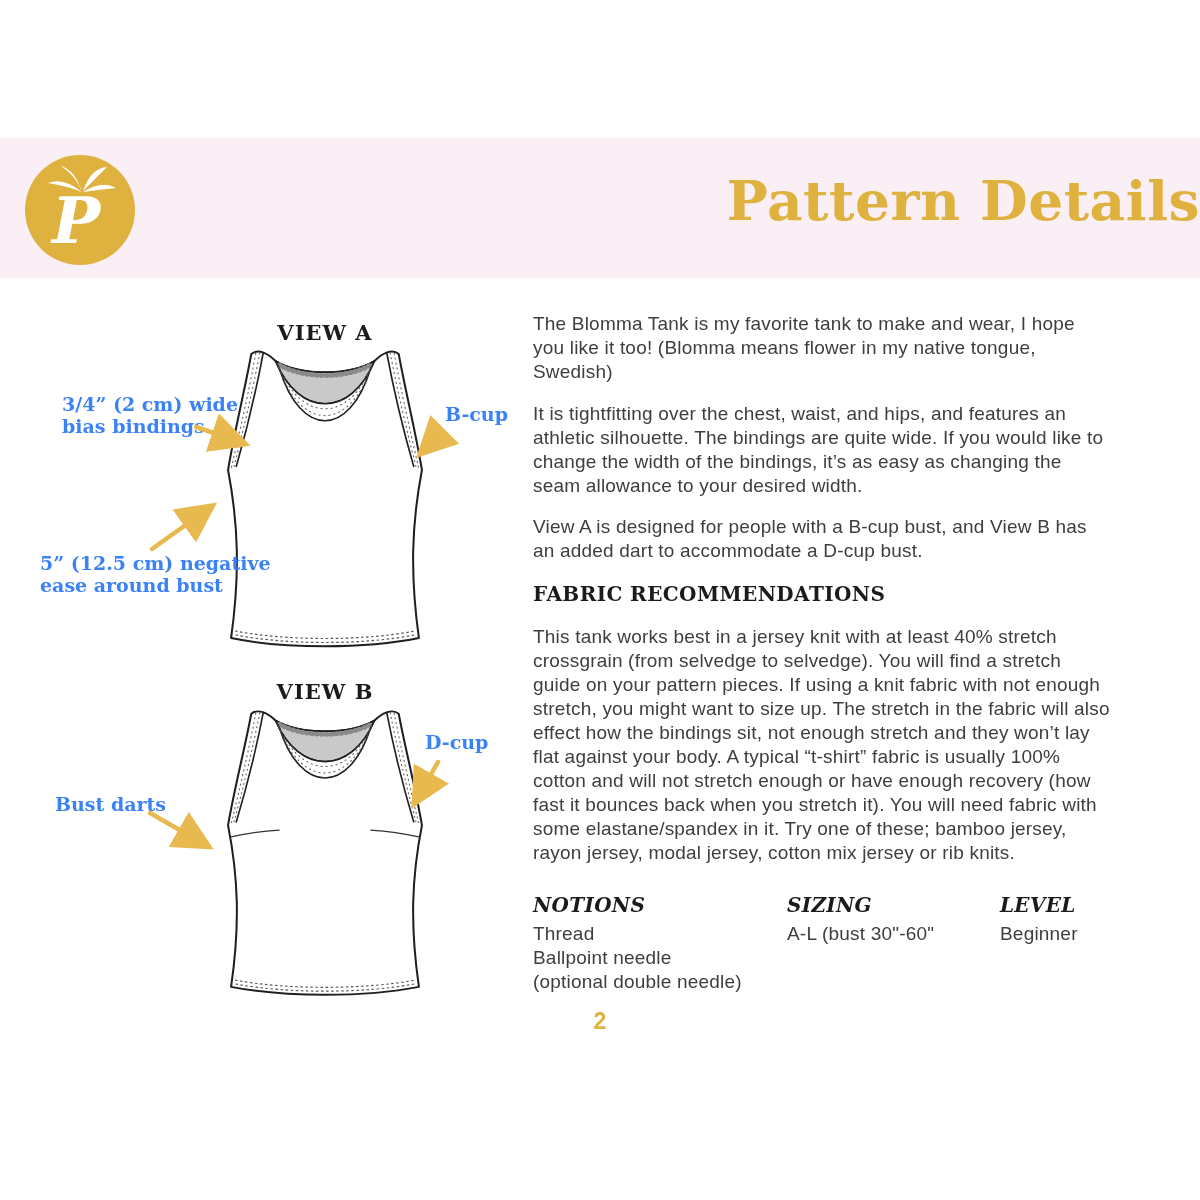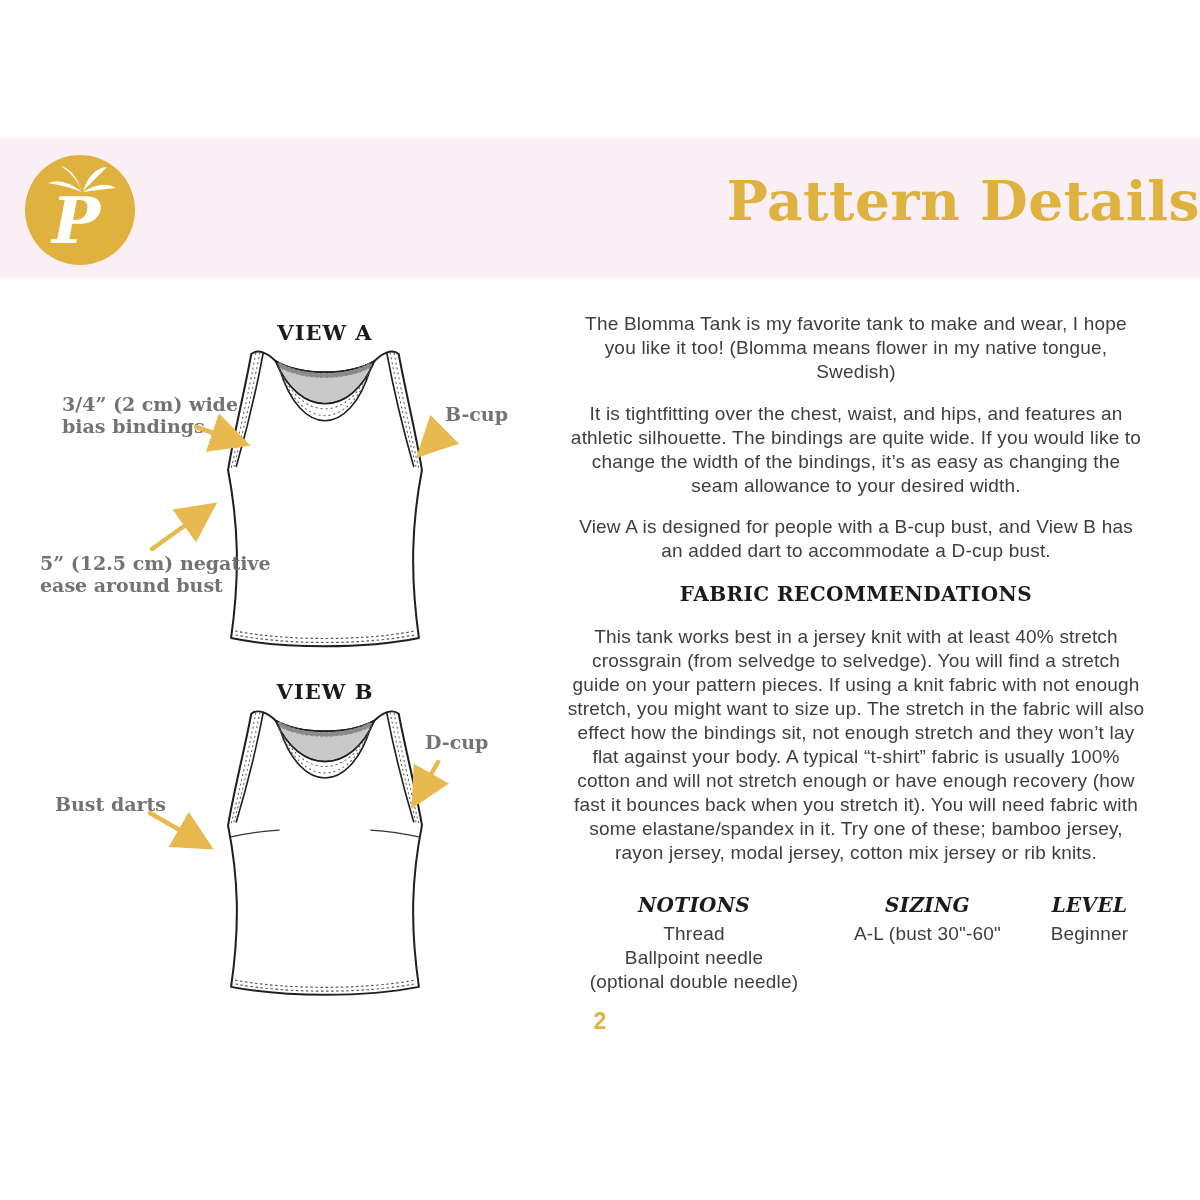--- a/index.html
+++ b/index.html
@@ -25,25 +25,25 @@
   }
   
   .view-label{
     position:absolute;width:206px;text-align:center;
     font-family:"DejaVu Serif",serif;font-weight:bold;font-size:21px;
     color:var(--heading-text);letter-spacing:1px;
   }
   .tank{position:absolute;left:222px;width:206px;}
   .ann{
     position:absolute;font-family:"DejaVu Serif",serif;font-weight:bold;
-    font-size:19px;line-height:22px;color:#737373;white-space:nowrap;
+    font-size:19px;line-height:22px;color:#3b82f6;white-space:nowrap;
   }
   .arrow-layer{position:absolute;left:0;top:0;width:520px;height:1100px;pointer-events:none;}
   
-  .col{position:absolute;left:567px;width:578px;text-align:center;}
+  .col{position:absolute;left:533px;width:578px;}
   .body-p{
     font-size:19px;line-height:24px;letter-spacing:0.2px;color:var(--body-text);
   }
   .sec-heading{
     font-family:"DejaVu Serif",serif;font-weight:bold;font-size:20px;
     letter-spacing:0.4px;color:var(--heading-text);
   }
   .info-row{display:flex;align-items:flex-start;}
   .info-col-notions{width:254px;}
   .info-col-sizing{width:213px;}

